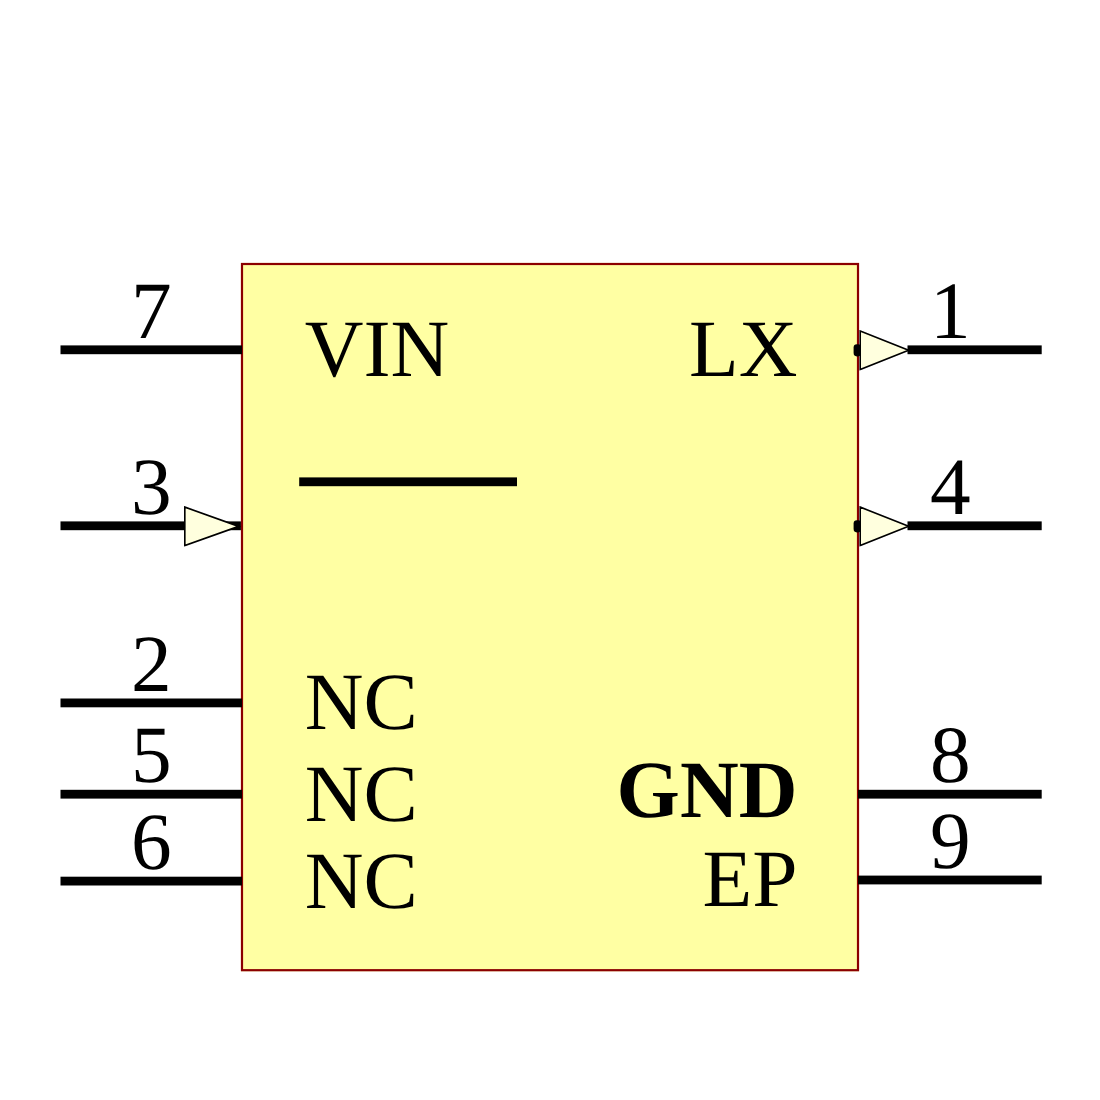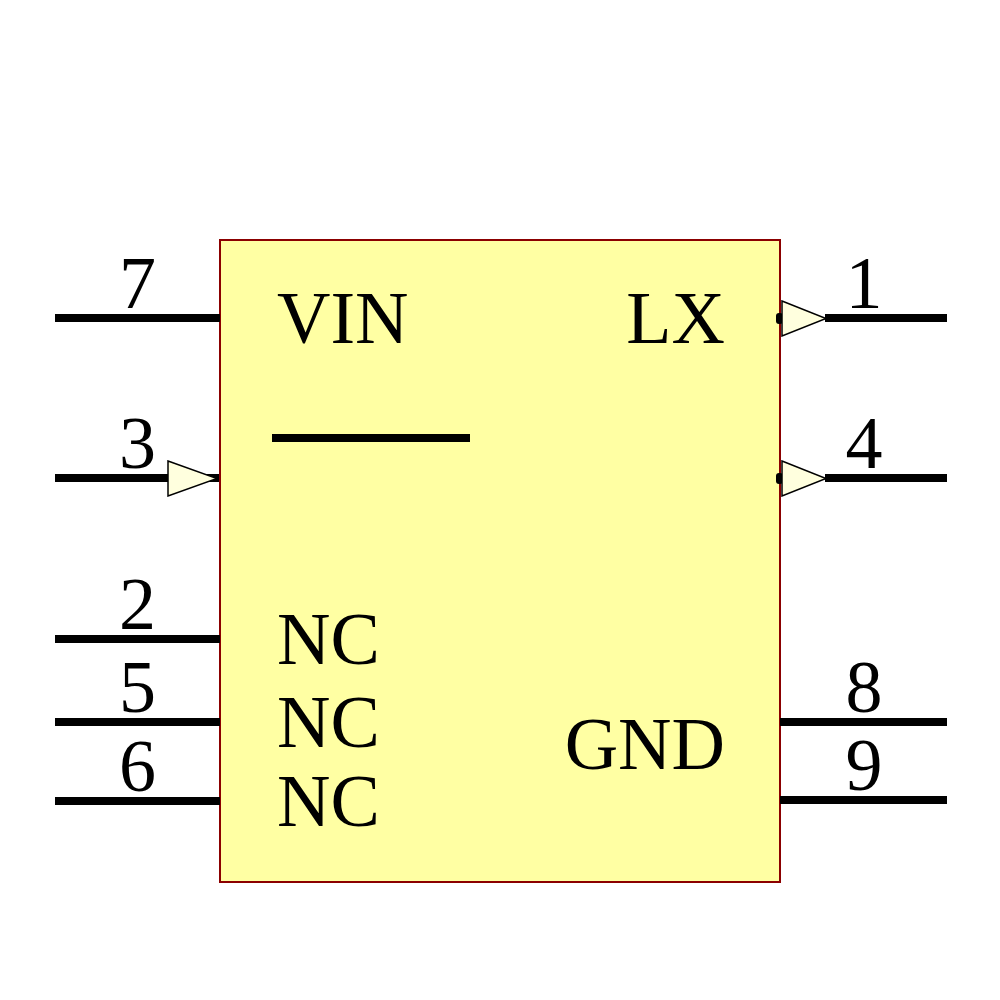--- a/index.html
+++ b/index.html
@@ -95,18 +95,19 @@
 
   <div class="pin-dot" style="left:776px; top:473px;"></div>
   <svg class="arrow-svg" style="left:781px; top:460px;" width="47" height="37">
     <polygon points="1,1 45,18.5 1,36" fill="#FFFFDE" stroke="#000000" stroke-width="1.5"></polygon>
   </svg>
   <div class="pin-line" style="left:825px; top:474px; width:122px;"></div>
   <div class="pin-number num-right" style="top:406px;">4</div>
 
   <div class="pin-line" style="left:780px; top:718px; width:167px;"></div>
   <div class="pin-number num-right" style="top:650px;">8</div>
-  <div class="pin-label right-side" style="top:707px;">GND</div>
+  <div class="pin-label right-side" style="top:682px;font-weight:bold;">GND</div>
 
   <div class="pin-line" style="left:780px; top:796px; width:167px;"></div>
   <div class="pin-number num-right" style="top:728px;">9</div>
+  <div class="pin-label right-side" style="top:763px;">EP</div>
 
 </div>
 
 </body></html>

